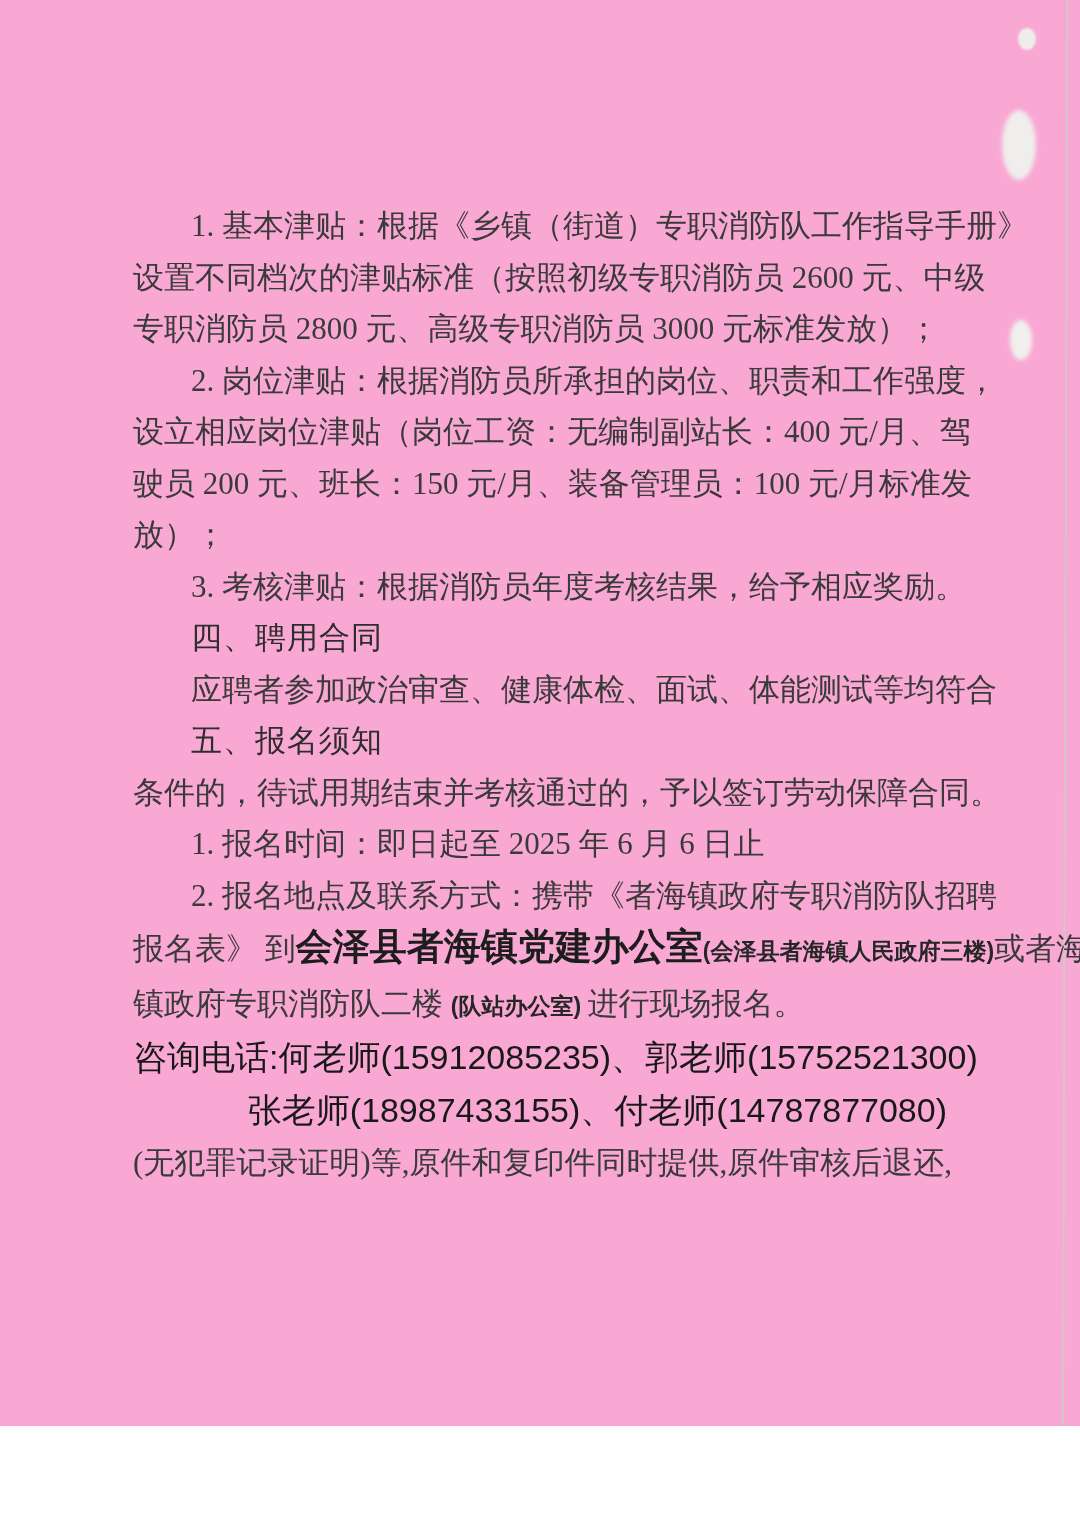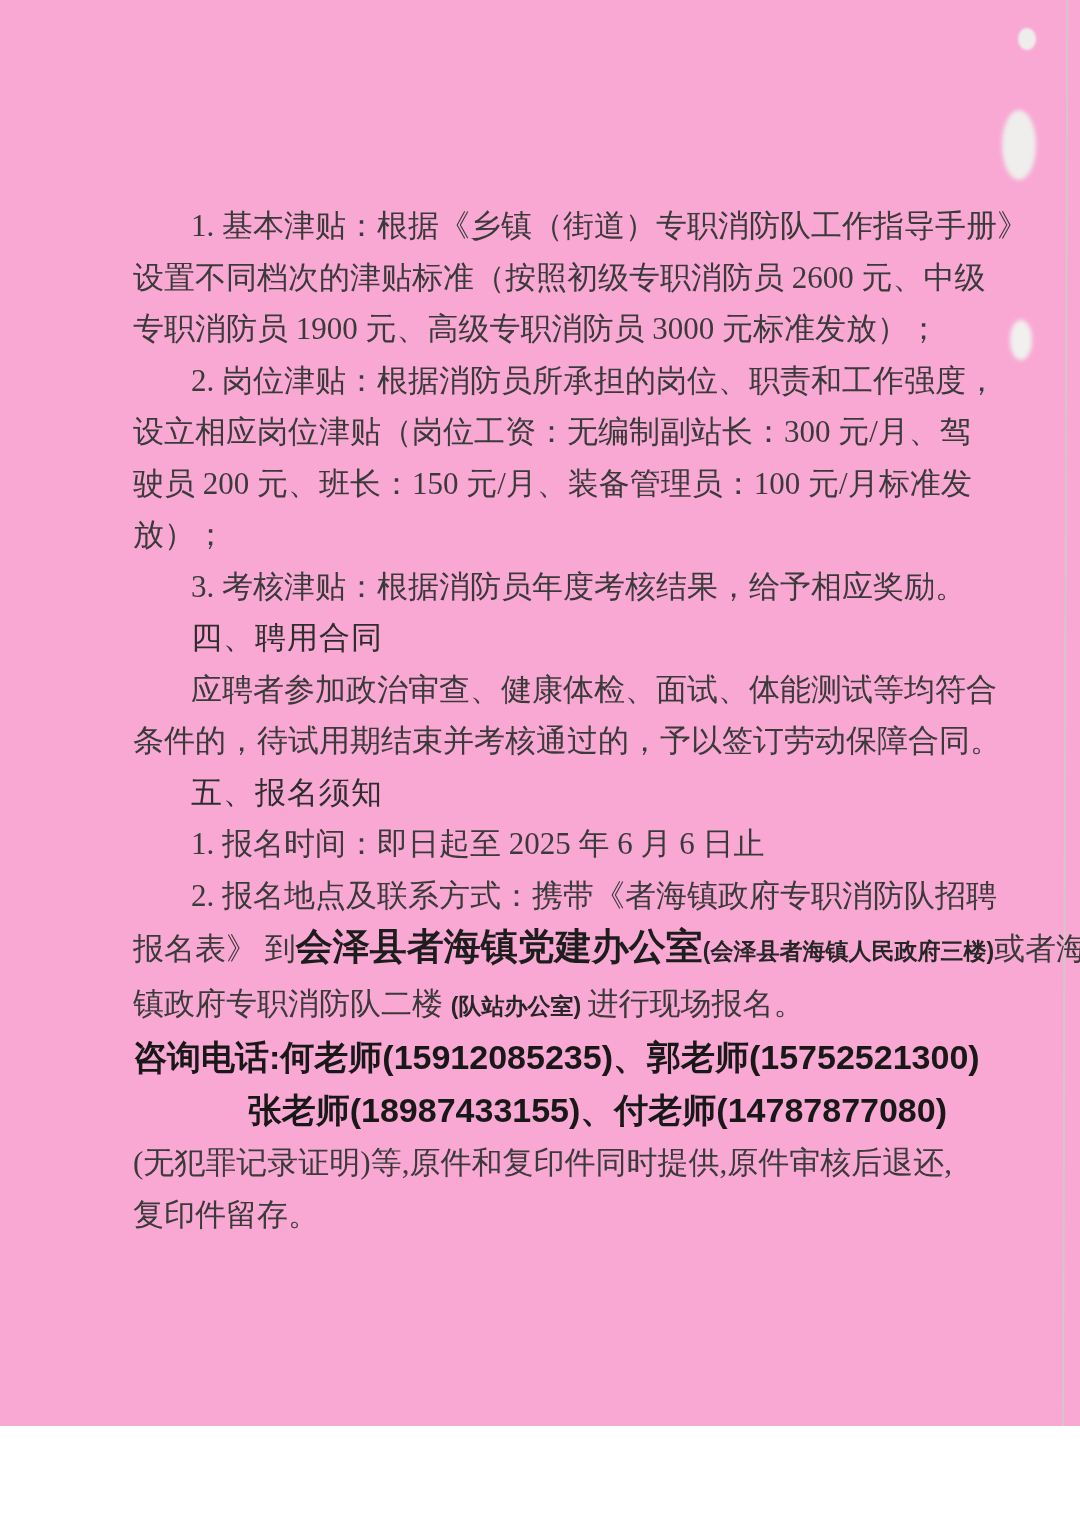--- a/index.html
+++ b/index.html
@@ -63,21 +63,21 @@
     color: #1d1d1d;
   }
   .hei-small {
     font-family: "Liberation Sans", "DejaVu Sans", sans-serif;
     font-weight: 600;
     font-size: 23px;
     color: #262626;
   }
   .phone {
     font-family: "Liberation Sans", "DejaVu Sans", sans-serif;
-    font-weight: 700;
+    font-weight: 400;
     font-size: 34px;
     color: #181818;
     margin-top: 45px;
   }
   .page-number {
     position: absolute;
     top: 1420px;
     right: 135px;
     font-size: 30px;
     letter-spacing: 1px;
@@ -92,45 +92,44 @@
 
   <div class="scan-edge"></div>
   <div class="smudge-a"></div>
   <div class="smudge-b"></div>
   <div class="smudge-c"></div>
 
   <div class="content">
 
     <div class="line indent"><span class="song">1. 基本津贴：根据《乡镇（街道）专职消防队工作指导手册》</span></div>
     <div class="line"><span class="song">设置不同档次的津贴标准（按照初级专职消防员 2600 元、中级</span></div>
-    <div class="line"><span class="song">专职消防员 1900 元、高级专职消防员 3000 元标准发放）；</span></div>
+    <div class="line"><span class="song">专职消防员 2800 元、高级专职消防员 3000 元标准发放）；</span></div>
 
     <div class="line indent"><span class="song">2. 岗位津贴：根据消防员所承担的岗位、职责和工作强度，</span></div>
-    <div class="line"><span class="song">设立相应岗位津贴（岗位工资：无编制副站长：300 元/月、驾</span></div>
+    <div class="line"><span class="song">设立相应岗位津贴（岗位工资：无编制副站长：400 元/月、驾</span></div>
     <div class="line"><span class="song">驶员 200 元、班长：150 元/月、装备管理员：100 元/月标准发</span></div>
     <div class="line"><span class="song">放）；</span></div>
 
     <div class="line indent"><span class="song">3. 考核津贴：根据消防员年度考核结果，给予相应奖励。</span></div>
 
     <div class="line indent"><span class="hei">四、聘用合同</span></div>
 
     <div class="line indent"><span class="song">应聘者参加政治审查、健康体检、面试、体能测试等均符合</span></div>
+    <div class="line indent"><span class="hei">五、报名须知</span></div>
+
     <div class="line"><span class="song">条件的，待试用期结束并考核通过的，予以签订劳动保障合同。</span></div>
-
-    <div class="line indent"><span class="hei">五、报名须知</span></div>
 
     <div class="line indent"><span class="song">1. 报名时间：即日起至 2025 年 6 月 6 日止</span></div>
 
     <div class="line indent"><span class="song">2. 报名地点及联系方式：携带《者海镇政府专职消防队招聘</span></div>
     <div class="line"><span class="song">报名表》 到</span><span class="hei-strong">会泽县者海镇党建办公室</span><span class="hei-small">(会泽县者海镇人民政府三楼)</span><span class="song">或者海</span></div>
     <div class="line"><span class="song">镇政府专职消防队二楼 </span><span class="hei-small">(队站办公室) </span><span class="song">进行现场报名。</span></div>
 
     <div class="line right"><span class="phone">咨询电话:何老师(15912085235)、郭老师(15752521300)</span></div>
     <div class="line right"><span class="phone">张老师(18987433155)、付老师(14787877080)</span></div>
 
     <div class="line"><span class="song">(无犯罪记录证明)等,原件和复印件同时提供,原件审核后退还,</span></div>
-    <div class="line"><span class="song">复印件留存。</span></div>
 
   </div>
 
   <div class="page-number">—3—</div>
 
 </div>
 
 </body></html>

